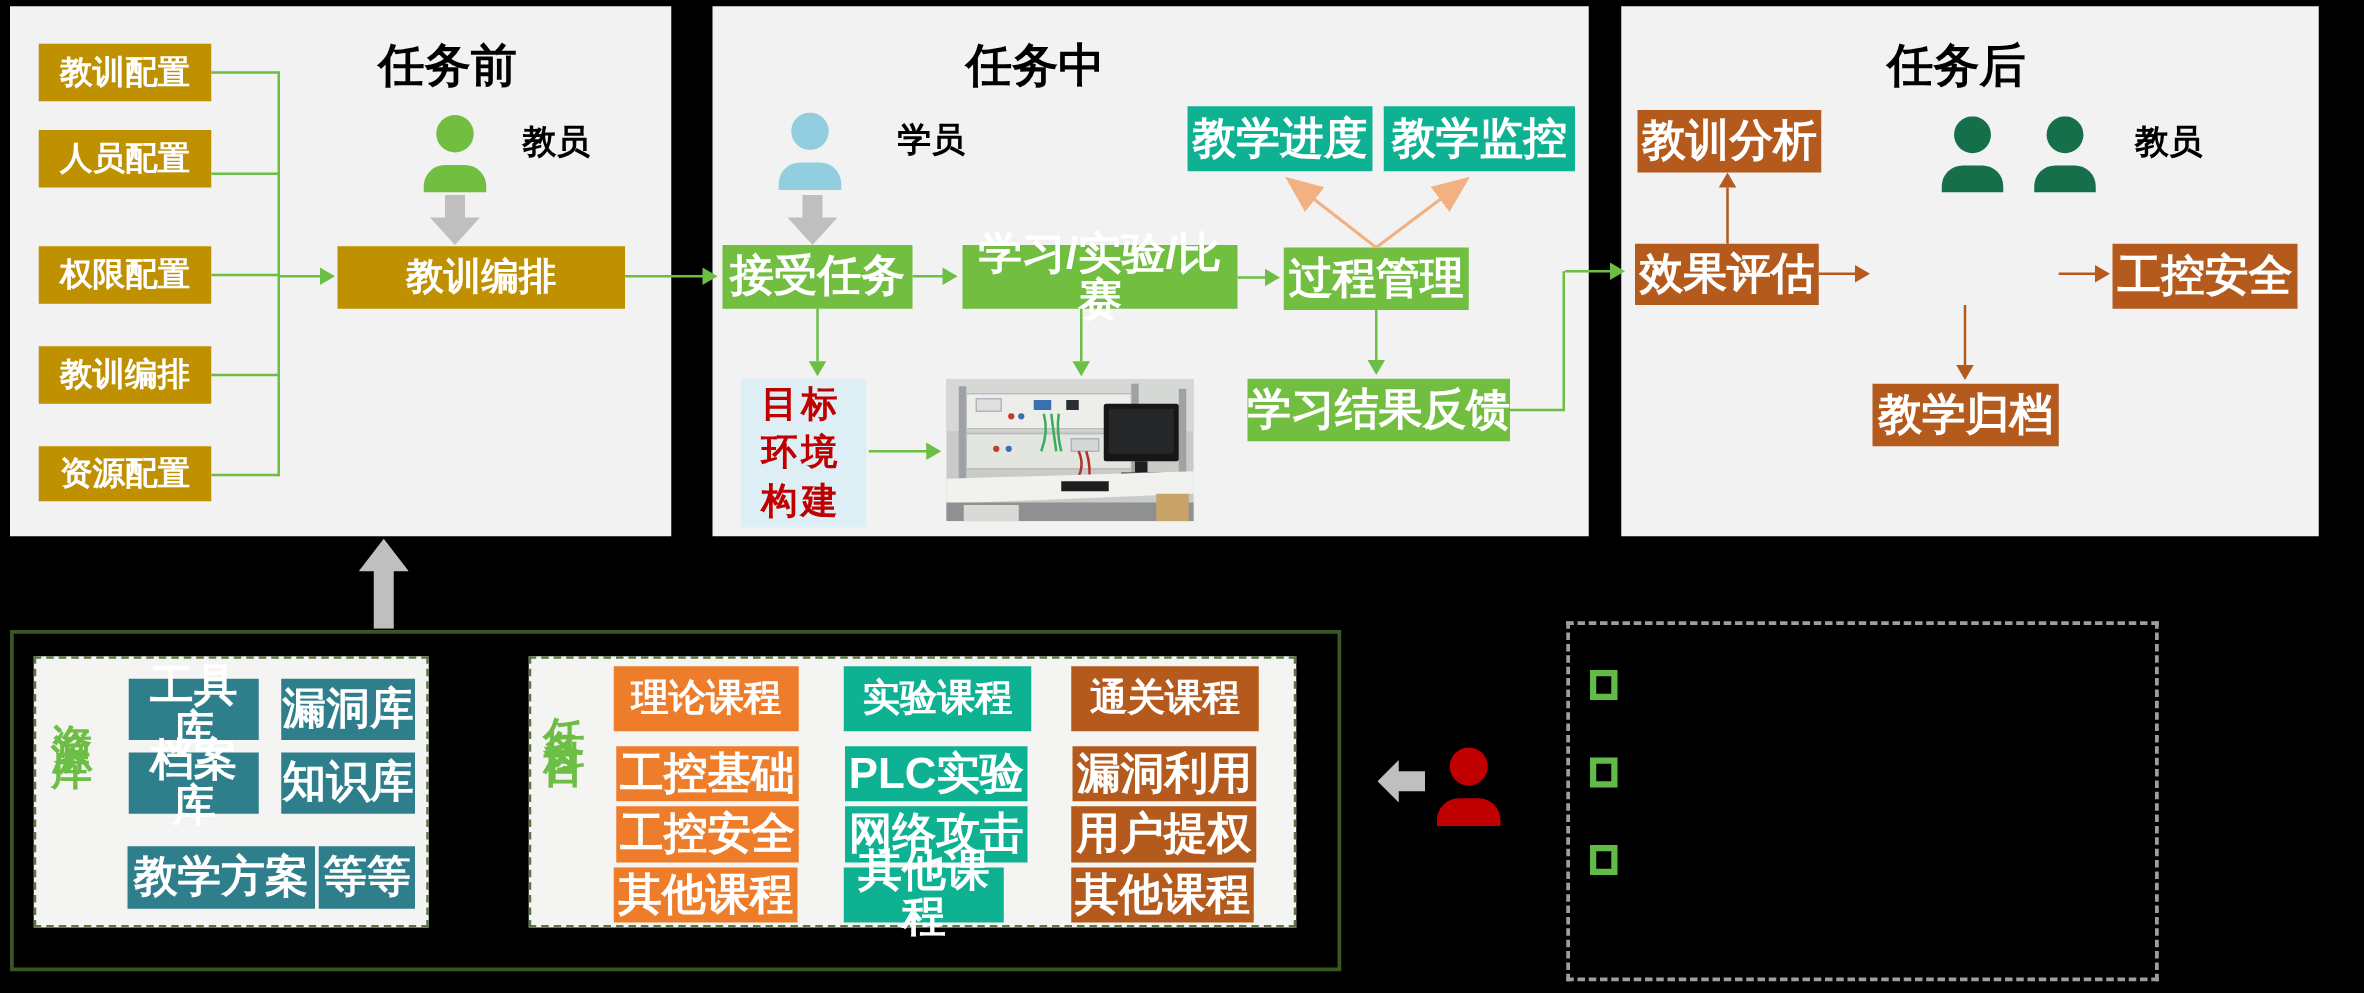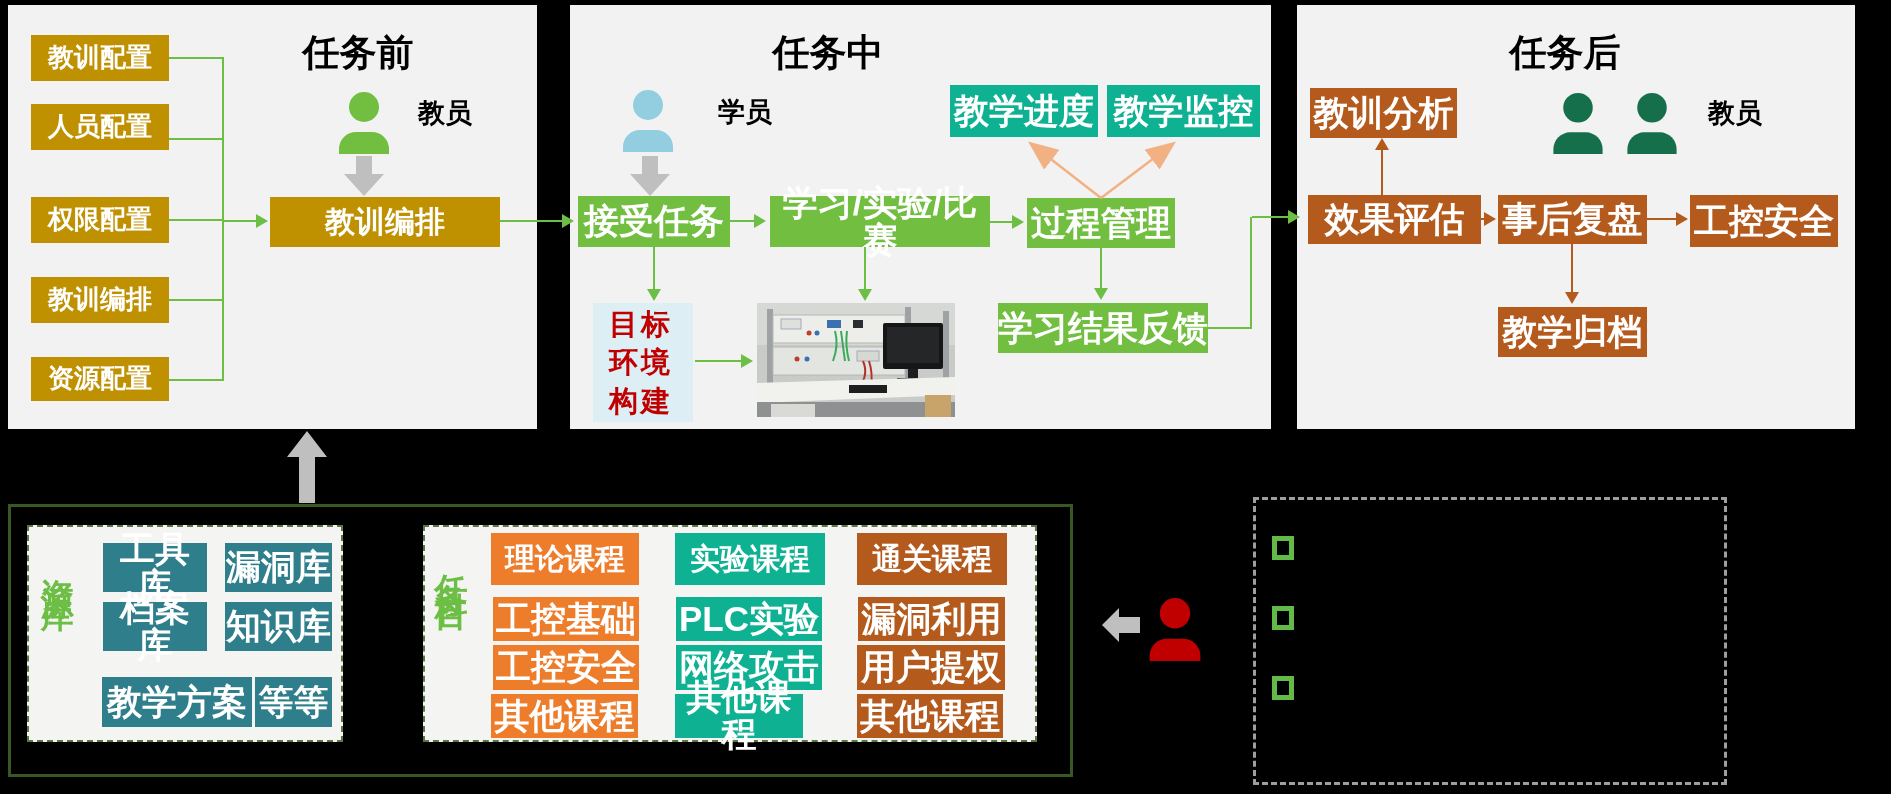--- a/index.html
+++ b/index.html
@@ -163,22 +163,21 @@
     <circle cx="28" cy="15" r="15"></circle>
     <path d="M3 62 v-5 a17 17 0 0 1 17-17 h16 a17 17 0 0 1 17 17 v5 z"></path>
   </svg>
   <svg class="person p-dgreen" style="left:1623px;top:93px" width="58" height="61" viewBox="0 0 56 62">
     <circle cx="28" cy="15" r="15"></circle>
     <path d="M3 62 v-5 a17 17 0 0 1 17-17 h16 a17 17 0 0 1 17 17 v5 z"></path>
   </svg>
   <div class="actor-label" style="left:1708px;top:95px">教员</div>
 
   <div class="box brown" style="left:1310px;top:88px;width:147px;height:50px">教训分析</div>
-  <div class="box brown" style="left:1308px;top:195px;width:173px;height:49px">效果评估</div>
-  <div class="box brown" style="left:1498px;top:195px;width:149px;height:49px">事后复盘</div>
+  <div class="box brown" style="left:1308px;top:195px;width:147px;height:49px">效果评估</div>
   <div class="box brown" style="left:1690px;top:195px;width:148px;height:52px">工控安全</div>
   <div class="box brown" style="left:1498px;top:307px;width:149px;height:50px">教学归档</div>
 
   <div class="ln bn" style="left:1381px;top:150px;width:2px;height:45px"></div>
   <div class="tr u bn" style="left:1375px;top:138px"></div>
   <div class="ln bn" style="left:1455px;top:218px;width:31px;height:2px"></div>
   <div class="tr r bn" style="left:1484px;top:212px"></div>
   <div class="ln bn" style="left:1647px;top:218px;width:31px;height:2px"></div>
   <div class="tr r bn" style="left:1676px;top:212px"></div>
   <div class="ln bn" style="left:1571px;top:244px;width:2px;height:48px"></div>

